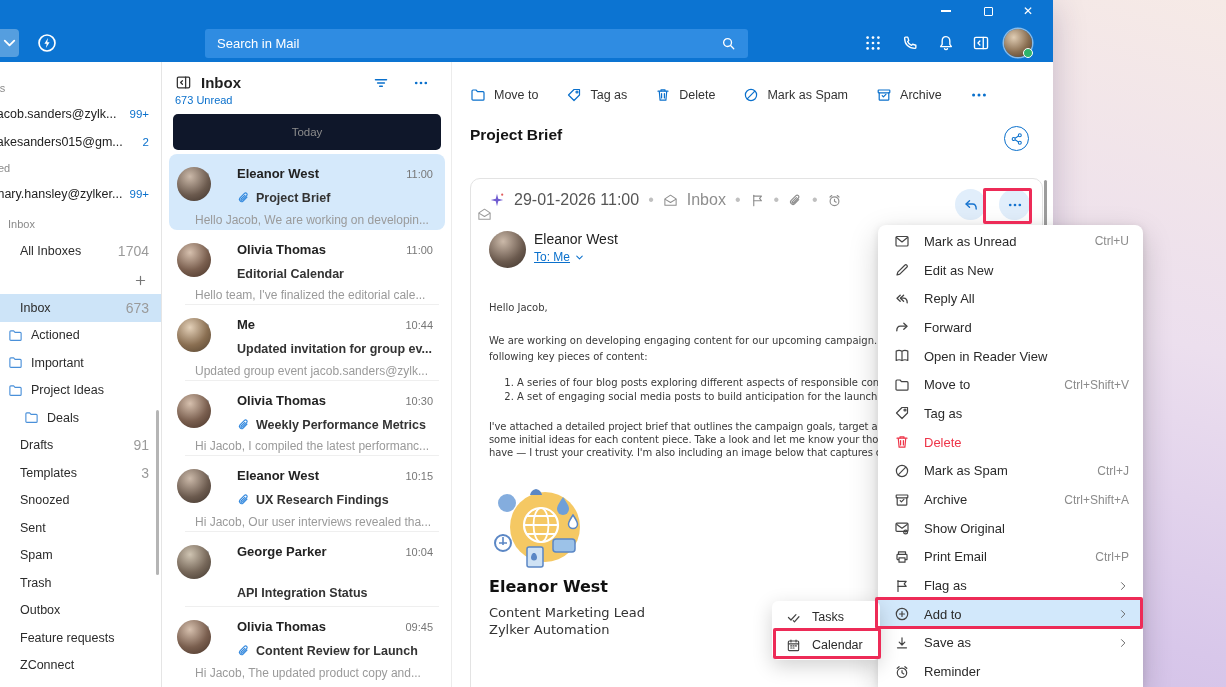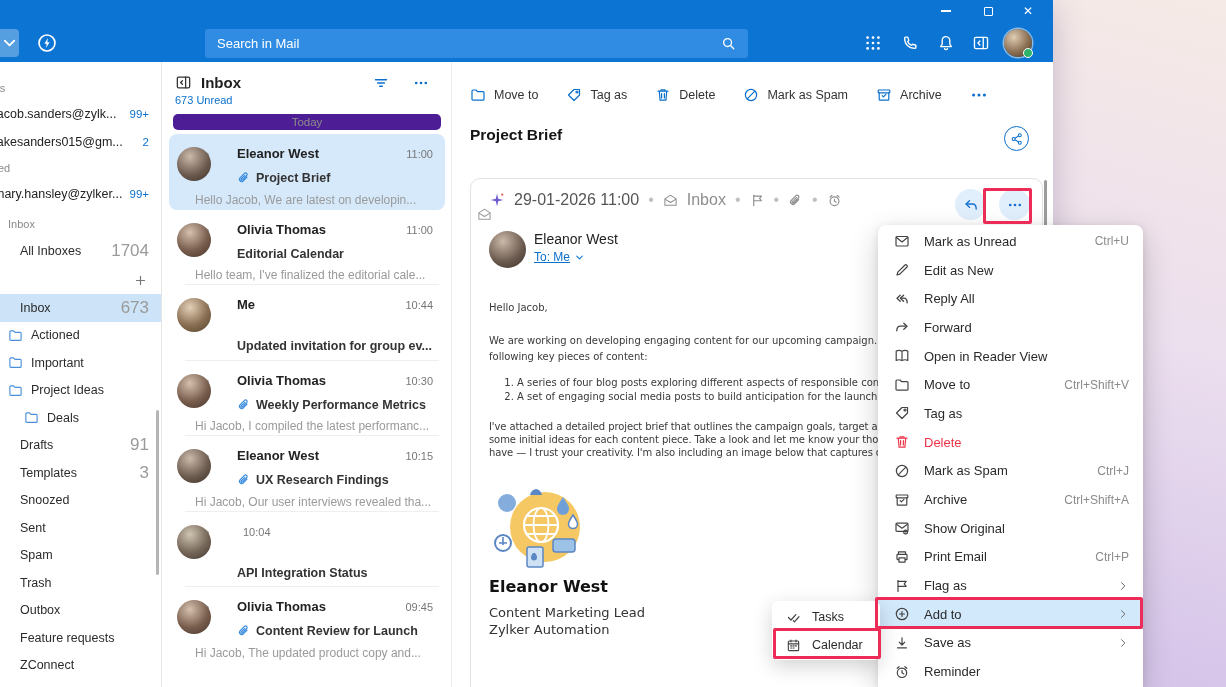--- a/index.html
+++ b/index.html
@@ -22,38 +22,38 @@
   .h-avatar { position:absolute; left:1004px; top:29px; width:28px; height:28px; border-radius:50%; background:radial-gradient(circle at 35% 30%,#e0cdb4,#8a6f52 55%,#4a3728); box-shadow:0 0 0 1.5px rgba(255,255,255,.5); }
   .h-avatar .status { position:absolute; right:-1px; bottom:-1px; width:10px; height:10px; border-radius:50%; background:#2db36a; border:1.5px solid #fff; }
 
   
   .sidebar { position:absolute; left:0; top:62px; width:162px; bottom:0; border-right:1px solid #e5e5e5; overflow:hidden; padding-top:14px; background:#fff; }
   .sec-h { height:24px; display:flex; align-items:center; color:#8a8a8a; font-size:11px; margin-left:-40px; }
   .acct-row { height:28px; display:flex; align-items:center; margin-left:-6px; padding-right:12px; font-size:12.5px; color:#222; white-space:nowrap; }
   .acct-row .cnt { margin-left:auto; color:#0a70cc; font-size:11.5px; }
   .folders-h { height:24px; display:flex; align-items:center; padding-left:8px; color:#8a8a8a; font-size:11px; margin-top:4px; }
   .frow { height:27.5px; display:flex; align-items:center; padding:0 12px 0 20px; font-size:12.5px; color:#2b2b2b; white-space:nowrap; }
-  .frow .cnt { margin-left:auto; color:#9a9a9a; font-size:17px; }
+  .frow .cnt { margin-left:auto; color:#9a9a9a; font-size:14px; }
   .frow.sel { background:#cde4f8; }
   .frow.withicon { padding-left:8px; }
   .frow.withicon .fic { width:15px; height:15px; color:#4a90d9; margin-right:8px; }
   .frow.nested { padding-left:24px; }
   .plus-row { height:28px; display:flex; align-items:center; justify-content:flex-end; padding-right:14px; color:#777; }
   .plus-row .ic { width:13px; height:13px; }
   .side-scroll { position:absolute; right:2px; top:348px; width:3px; height:165px; background:#b5b5b5; border-radius:2px; }
 
   
   .listcol { position:absolute; left:163px; top:62px; width:289px; bottom:0; background:#fff; border-right:1px solid #ececec; padding-top:12px; }
   .lh-row { display:flex; align-items:center; padding:0 22px 0 12px; }
   .lh-row .panel-ic { width:17px; height:17px; color:#333; margin-right:9px; }
   .lh-title { font-size:15px; font-weight:bold; color:#1f1f1f; }
   .lh-icons { margin-left:auto; display:flex; gap:24px; color:#0a70cc; }
   .lh-icons .ic { width:16px; height:16px; }
   .lh-unread { margin:3px 0 0 12px; color:#0a70cc; font-size:11px; }
-  .today { margin:8px 10px 4px; height:16px; background:#4c1d95; border-radius:5px; display:flex; align-items:center; justify-content:center; color:#8c8c8c; font-size:11.5px; }
+  .today { margin:8px 10px 4px; height:36px; background:#0f172a; border-radius:5px; display:flex; align-items:center; justify-content:center; color:#8c8c8c; font-size:11.5px; }
   .mail-item { position:relative; margin:0 6px; height:75.5px; border-radius:8px; padding:11px 10px 0 8px; display:grid; grid-template-columns:18px 42px 1fr auto; }
   .mail-item.sel { background:#d5e9fb; }
   .mail-item:not(.sel):not(:last-child)::after { content:""; position:absolute; left:16px; right:6px; bottom:0; border-bottom:1px solid #efefef; }
   .mi-env { width:15px; height:15px; color:#8d8d8d; margin-top:3px; }
   .mi-av { grid-row:1 / span 2; width:34px; height:34px; border-radius:50%; margin-top:2px; }
   .av-ew { background:radial-gradient(circle at 38% 28%,#cbb9a9,#6b5a4e 58%,#3c312a); }
   .av-ot { background:radial-gradient(circle at 38% 28%,#d6c0ae,#7a5f4f 55%,#453126); }
   .av-me { background:radial-gradient(circle at 38% 28%,#e3d0b8,#8a6f52 55%,#51402d); }
   .av-gp { background:radial-gradient(circle at 38% 28%,#cfc4b2,#77685a 55%,#3e352c); }
   .mi-sender { font-size:13px; font-weight:600; color:#222; padding-top:1px; white-space:nowrap; overflow:hidden; }
@@ -460,21 +460,21 @@
       <span class="mi-sender">Eleanor West</span>
       <span class="mi-time">11:00</span>
       <span class="mi-subj">
             <span class="clip">
               <svg viewBox="0 0 16 16">
                 <use href="#s-clip"></use>
               </svg>
             </span>
             <span>Project Brief</span>
           </span>
-      <span class="mi-prev">Hello Jacob, We are latest on developin...</span>
+      <span class="mi-prev">Hello Jacob, We are working on developin...</span>
     </div>
     <div class="mail-item">
       <span class="mi-env">
             <svg viewBox="0 0 16 16">
               <use href="#s-envo"></use>
             </svg>
           </span>
       <span class="mi-av av-ot"></span>
       <span class="mi-sender">Olivia Thomas</span>
       <span class="mi-time">11:00</span>
@@ -488,20 +488,21 @@
             <svg viewBox="0 0 16 16">
               <use href="#s-envo"></use>
             </svg>
           </span>
       <span class="mi-av av-me"></span>
       <span class="mi-sender">Me</span>
       <span class="mi-time">10:44</span>
       <span class="mi-subj">
             <span>Updated invitation for group ev...</span>
           </span>
+      <span class="mi-prev">Updated group event jacob.sanders@zylk...</span>
     </div>
     <div class="mail-item">
       <span class="mi-env">
             <svg viewBox="0 0 16 16">
               <use href="#s-envo"></use>
             </svg>
           </span>
       <span class="mi-av av-ot"></span>
       <span class="mi-sender">Olivia Thomas</span>
       <span class="mi-time">10:30</span>
@@ -534,20 +535,21 @@
           </span>
       <span class="mi-prev">Hi Jacob, Our user interviews revealed tha...</span>
     </div>
     <div class="mail-item">
       <span class="mi-env">
             <svg viewBox="0 0 16 16">
               <use href="#s-envo"></use>
             </svg>
           </span>
       <span class="mi-av av-gp"></span>
+      <span class="mi-sender">George Parker</span>
       <span class="mi-time">10:04</span>
       <span class="mi-subj">
             <span>API Integration Status</span>
           </span>
     </div>
     <div class="mail-item">
       <span class="mi-env">
             <svg viewBox="0 0 16 16">
               <use href="#s-envo"></use>
             </svg>

